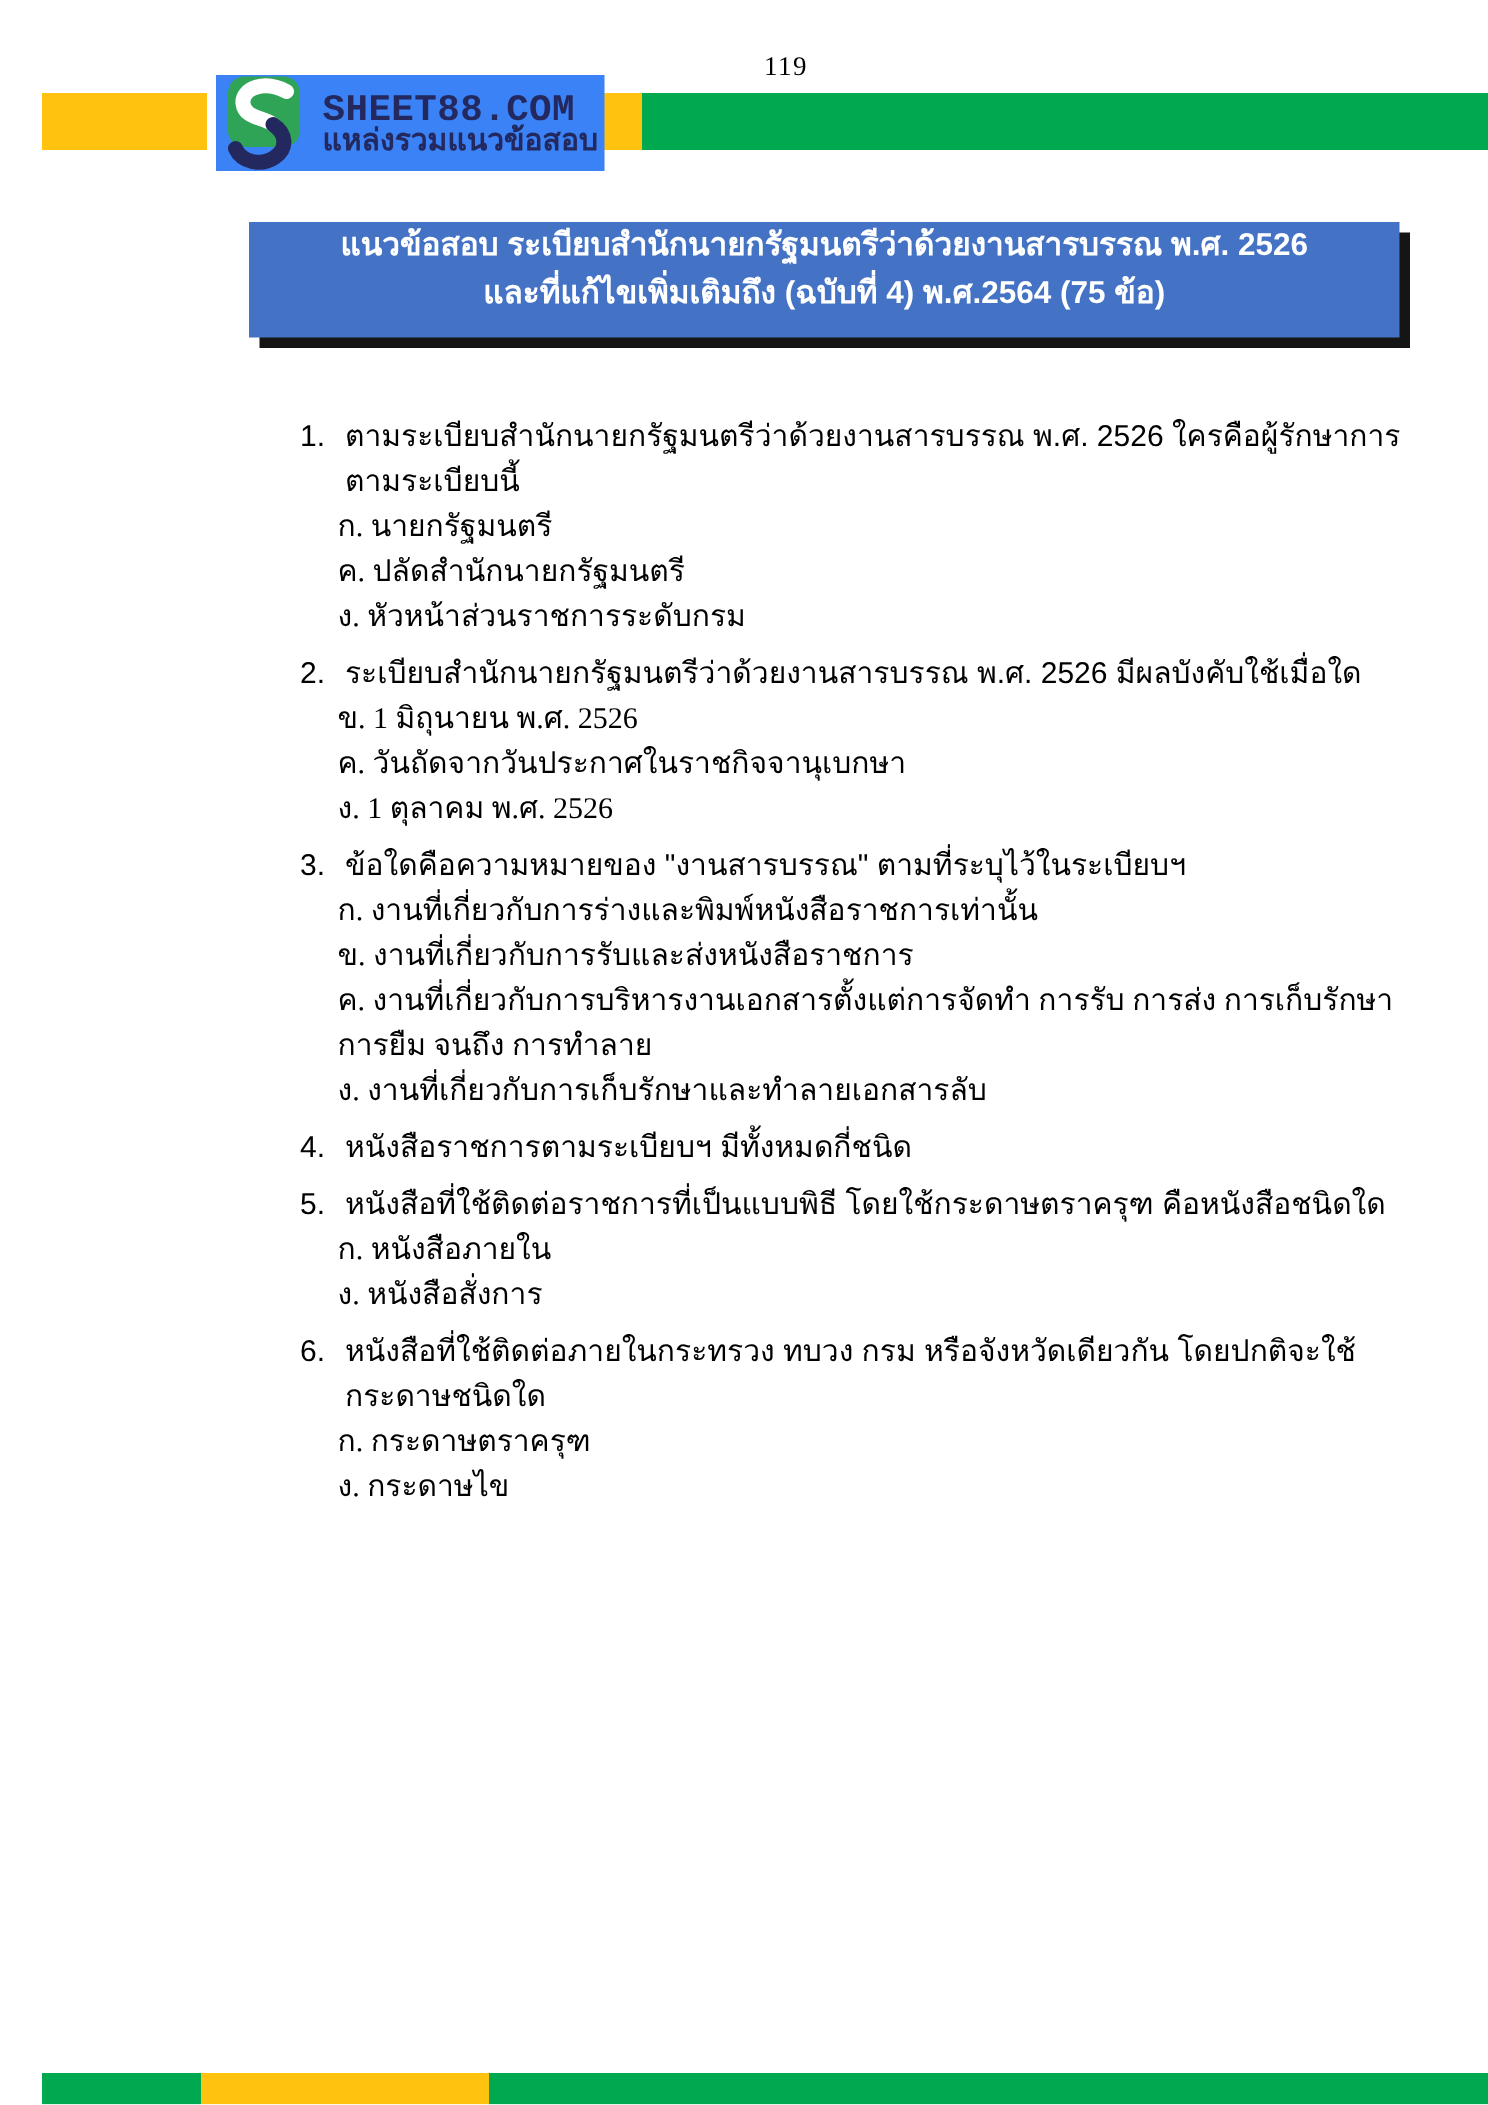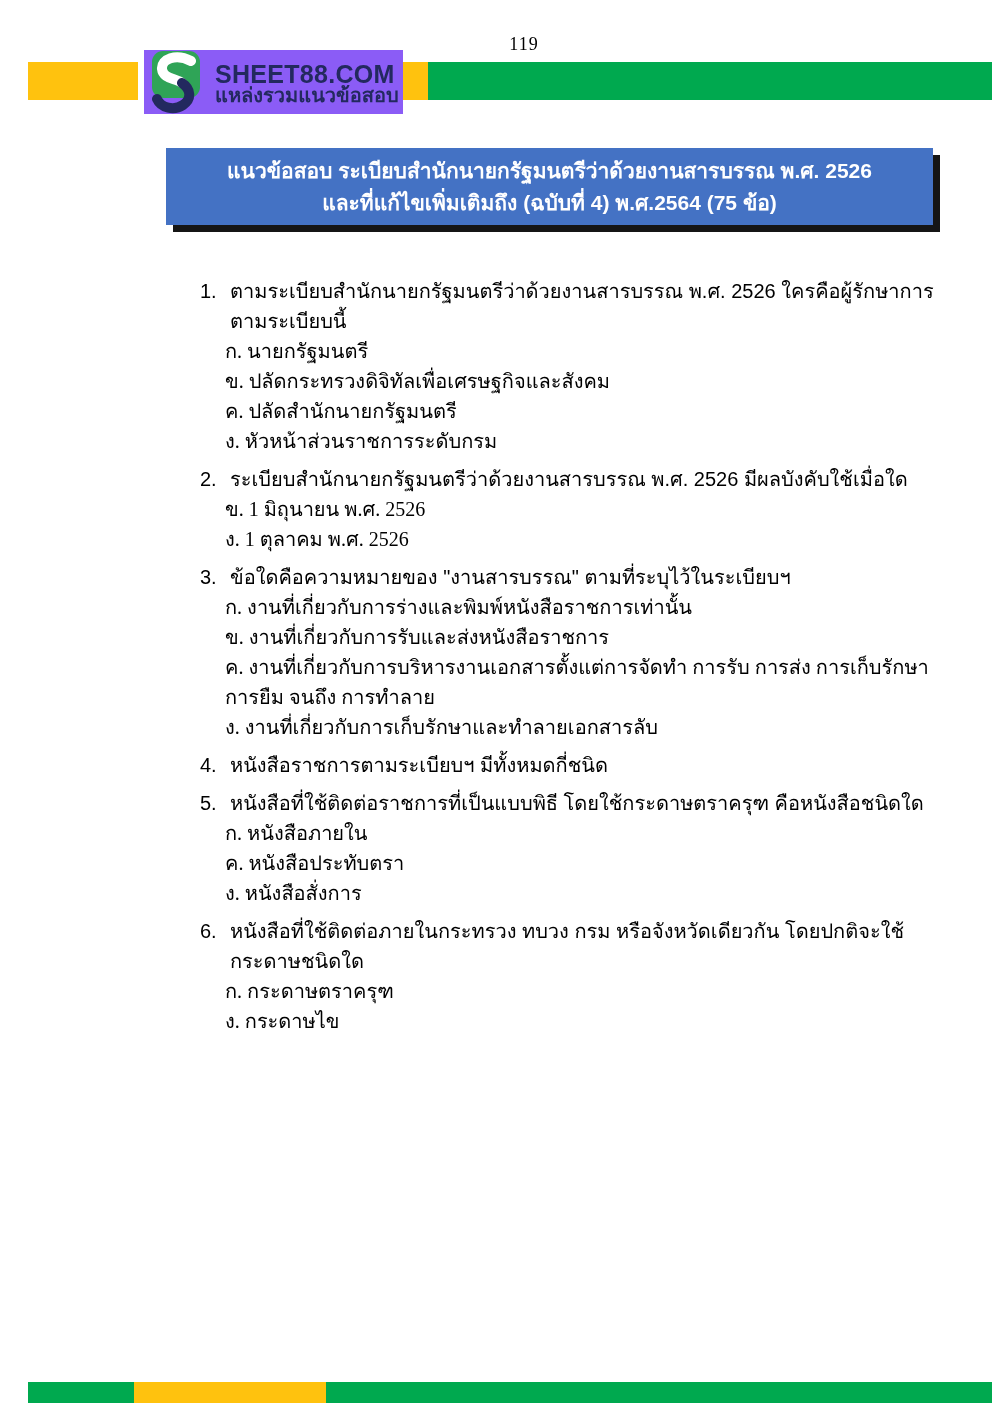--- a/index.html
+++ b/index.html
@@ -43,22 +43,23 @@
   .seg-green        { left: 400px; right: 0;     background: var(--green); }
   
   .logo {
     position: absolute;
     left: 116px;
     top: 50px;
     height: 64px;
     display: flex;
     align-items: center;
     gap: 9px;
-    background: #8b5cf6;
+    background: #3b82f6;
     padding: 0 4px;
+    font-family: Liberation Mono, monospace;
   }
   .logo-text { display: flex; flex-direction: column; justify-content: center; }
   .logo-brand {
     font-size: 25px;
     font-weight: 800;
     letter-spacing: 0.3px;
     color: var(--navy);
     line-height: 26px;
   }
   .logo-tagline {
@@ -71,21 +72,20 @@
   .banner {
     position: absolute;
     left: 138px;
     top: 148px;
     width: 767px;
     height: 77px;
     background: var(--banner-blue);
     box-shadow: 7px 7px 0 0 var(--banner-shadow);
     display: flex;
     flex-direction: column;
-    justify-content: center;
     align-items: center;
     text-align: center;
     color: #ffffff;
     font-size: 21px;
     font-weight: 700;
     line-height: 32px;
   }
   
   .questions {
     position: absolute;
@@ -144,32 +144,32 @@
   </div>
 
   <div class="questions" id="questions">
       <div class="question">
         <div class="q-row">
           <span class="q-num">1.</span>
           <span class="q-text">ตามระเบียบสำนักนายกรัฐมนตรีว่าด้วยงานสารบรรณ พ.ศ. 2526 ใครคือผู้รักษาการตามระเบียบนี้</span>
         </div>
         <div class="choices">
           <div class="choice">ก. นายกรัฐมนตรี</div>
-          <div class="choice">ข. ปลัดกระทรวงดิจิทัลเพื่อเศรษฐกิจและสังคม</div>
           <div class="choice">ค. ปลัดสำนักนายกรัฐมนตรี</div>
           <div class="choice">ง. หัวหน้าส่วนราชการระดับกรม</div>
         </div>
       </div>
       <div class="question">
         <div class="q-row">
           <span class="q-num">2.</span>
           <span class="q-text">ระเบียบสำนักนายกรัฐมนตรีว่าด้วยงานสารบรรณ พ.ศ. 2526 มีผลบังคับใช้เมื่อใด</span>
         </div>
         <div class="choices">
           <div class="choice">ข. 1 มิถุนายน พ.ศ. 2526</div>
+          <div class="choice">ค. วันถัดจากวันประกาศในราชกิจจานุเบกษา</div>
           <div class="choice">ง. 1 ตุลาคม พ.ศ. 2526</div>
         </div>
       </div>
       <div class="question">
         <div class="q-row">
           <span class="q-num">3.</span>
           <span class="q-text">ข้อใดคือความหมายของ "งานสารบรรณ" ตามที่ระบุไว้ในระเบียบฯ</span>
         </div>
         <div class="choices">
           <div class="choice">ก. งานที่เกี่ยวกับการร่างและพิมพ์หนังสือราชการเท่านั้น</div>
@@ -184,21 +184,20 @@
           <span class="q-text">หนังสือราชการตามระเบียบฯ มีทั้งหมดกี่ชนิด</span>
         </div>
       </div>
       <div class="question">
         <div class="q-row">
           <span class="q-num">5.</span>
           <span class="q-text">หนังสือที่ใช้ติดต่อราชการที่เป็นแบบพิธี โดยใช้กระดาษตราครุฑ คือหนังสือชนิดใด</span>
         </div>
         <div class="choices">
           <div class="choice">ก. หนังสือภายใน</div>
-          <div class="choice">ค. หนังสือประทับตรา</div>
           <div class="choice">ง. หนังสือสั่งการ</div>
         </div>
       </div>
       <div class="question">
         <div class="q-row">
           <span class="q-num">6.</span>
           <span class="q-text">หนังสือที่ใช้ติดต่อภายในกระทรวง ทบวง กรม หรือจังหวัดเดียวกัน โดยปกติจะใช้กระดาษชนิดใด</span>
         </div>
         <div class="choices">
           <div class="choice">ก. กระดาษตราครุฑ</div>

